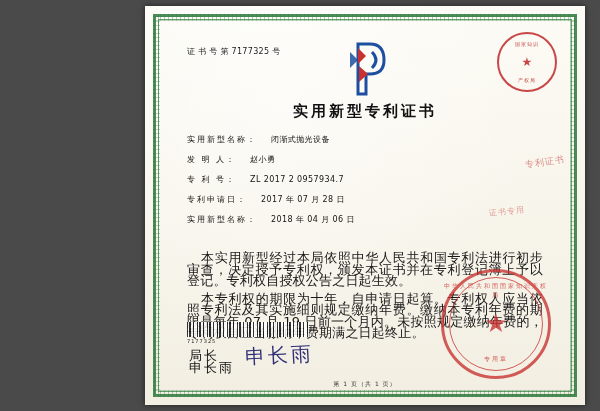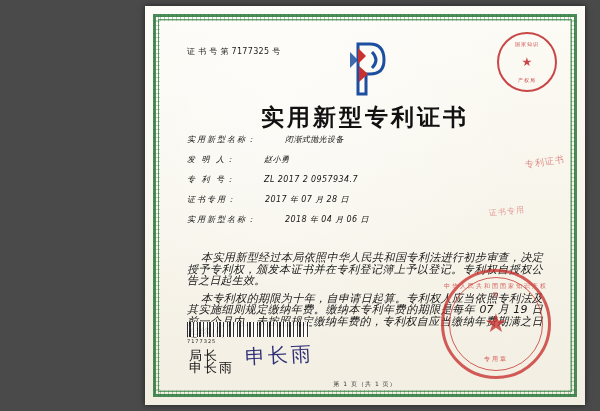--- a/index.html
+++ b/index.html
@@ -83,35 +83,34 @@
   .logo{
     position:absolute;left:50%;top:32px;transform:translateX(-50%);
     width:74px;height:62px;
   }
   .logo svg{display:block;}
 
   
   .title{
     position:absolute;left:0;right:0;top:96px;text-align:center;
     font-family:"DejaVu Serif","Liberation Serif",serif;
-    font-size:23px;font-weight:bold;color:#111;letter-spacing:3px;
-  }
-
-  
-  .fields{position:absolute;left:42px;top:128px;right:40px;font-style:italic;}
+    font-size:15px;font-weight:bold;color:#111;letter-spacing:3px;
+  }
+
+  
+  .fields{position:absolute;left:42px;top:128px;right:40px;}
   .row{display:flex;align-items:baseline;margin-bottom:9px;font-size:8px;color:#141414;}
   .row .lbl{white-space:nowrap;letter-spacing:2px;}
-  .row .val{margin-left:28px;letter-spacing:.4px;}
+  .row .val{margin-left:14px;letter-spacing:.4px;}
 
   
   .body{
     position:absolute;left:42px;right:42px;top:246px;
-    font-size:11px;line-height:11.5px;color:#181818;text-align:justify;
+    font-size:13px;line-height:11.5px;color:#181818;text-align:justify;
     letter-spacing:.2px;
-    font-style:italic;
   }
   .body p{margin:0 0 6px 0;text-indent:14px;}
 
   
   .barcode{
     position:absolute;left:42px;top:316px;width:122px;height:15px;
     background:repeating-linear-gradient(90deg,#111 0 1px,#fff 1px 2px,#111 2px 4px,#fff 4px 6px,#111 6px 7px,#fff 7px 10px);
     opacity:.85;
   }
   .barcode-num{
@@ -206,21 +205,21 @@
       </div>
       <div class="row">
         <span class="lbl">发  明  人：</span>
         <span class="val">赵小勇</span>
       </div>
       <div class="row">
         <span class="lbl">专  利  号：</span>
         <span class="val">ZL 2017 2 0957934.7</span>
       </div>
       <div class="row">
-        <span class="lbl">证书专用：</span>
+        <span class="lbl">专利申请日：</span>
         <span class="val">2017 年 07 月 28 日</span>
       </div>
       <div class="row">
         <span class="lbl">实用新型名称：</span>
         <span class="val">2018 年 04 月 06 日</span>
       </div>
     </div>
 
     <div class="body">
       <p>本实用新型经过本局依照中华人民共和国专利法进行初步审查，决定授予专利权，颁发本证书并在专利登记簿上予以登记。专利权自授权公告之日起生效。</p>

